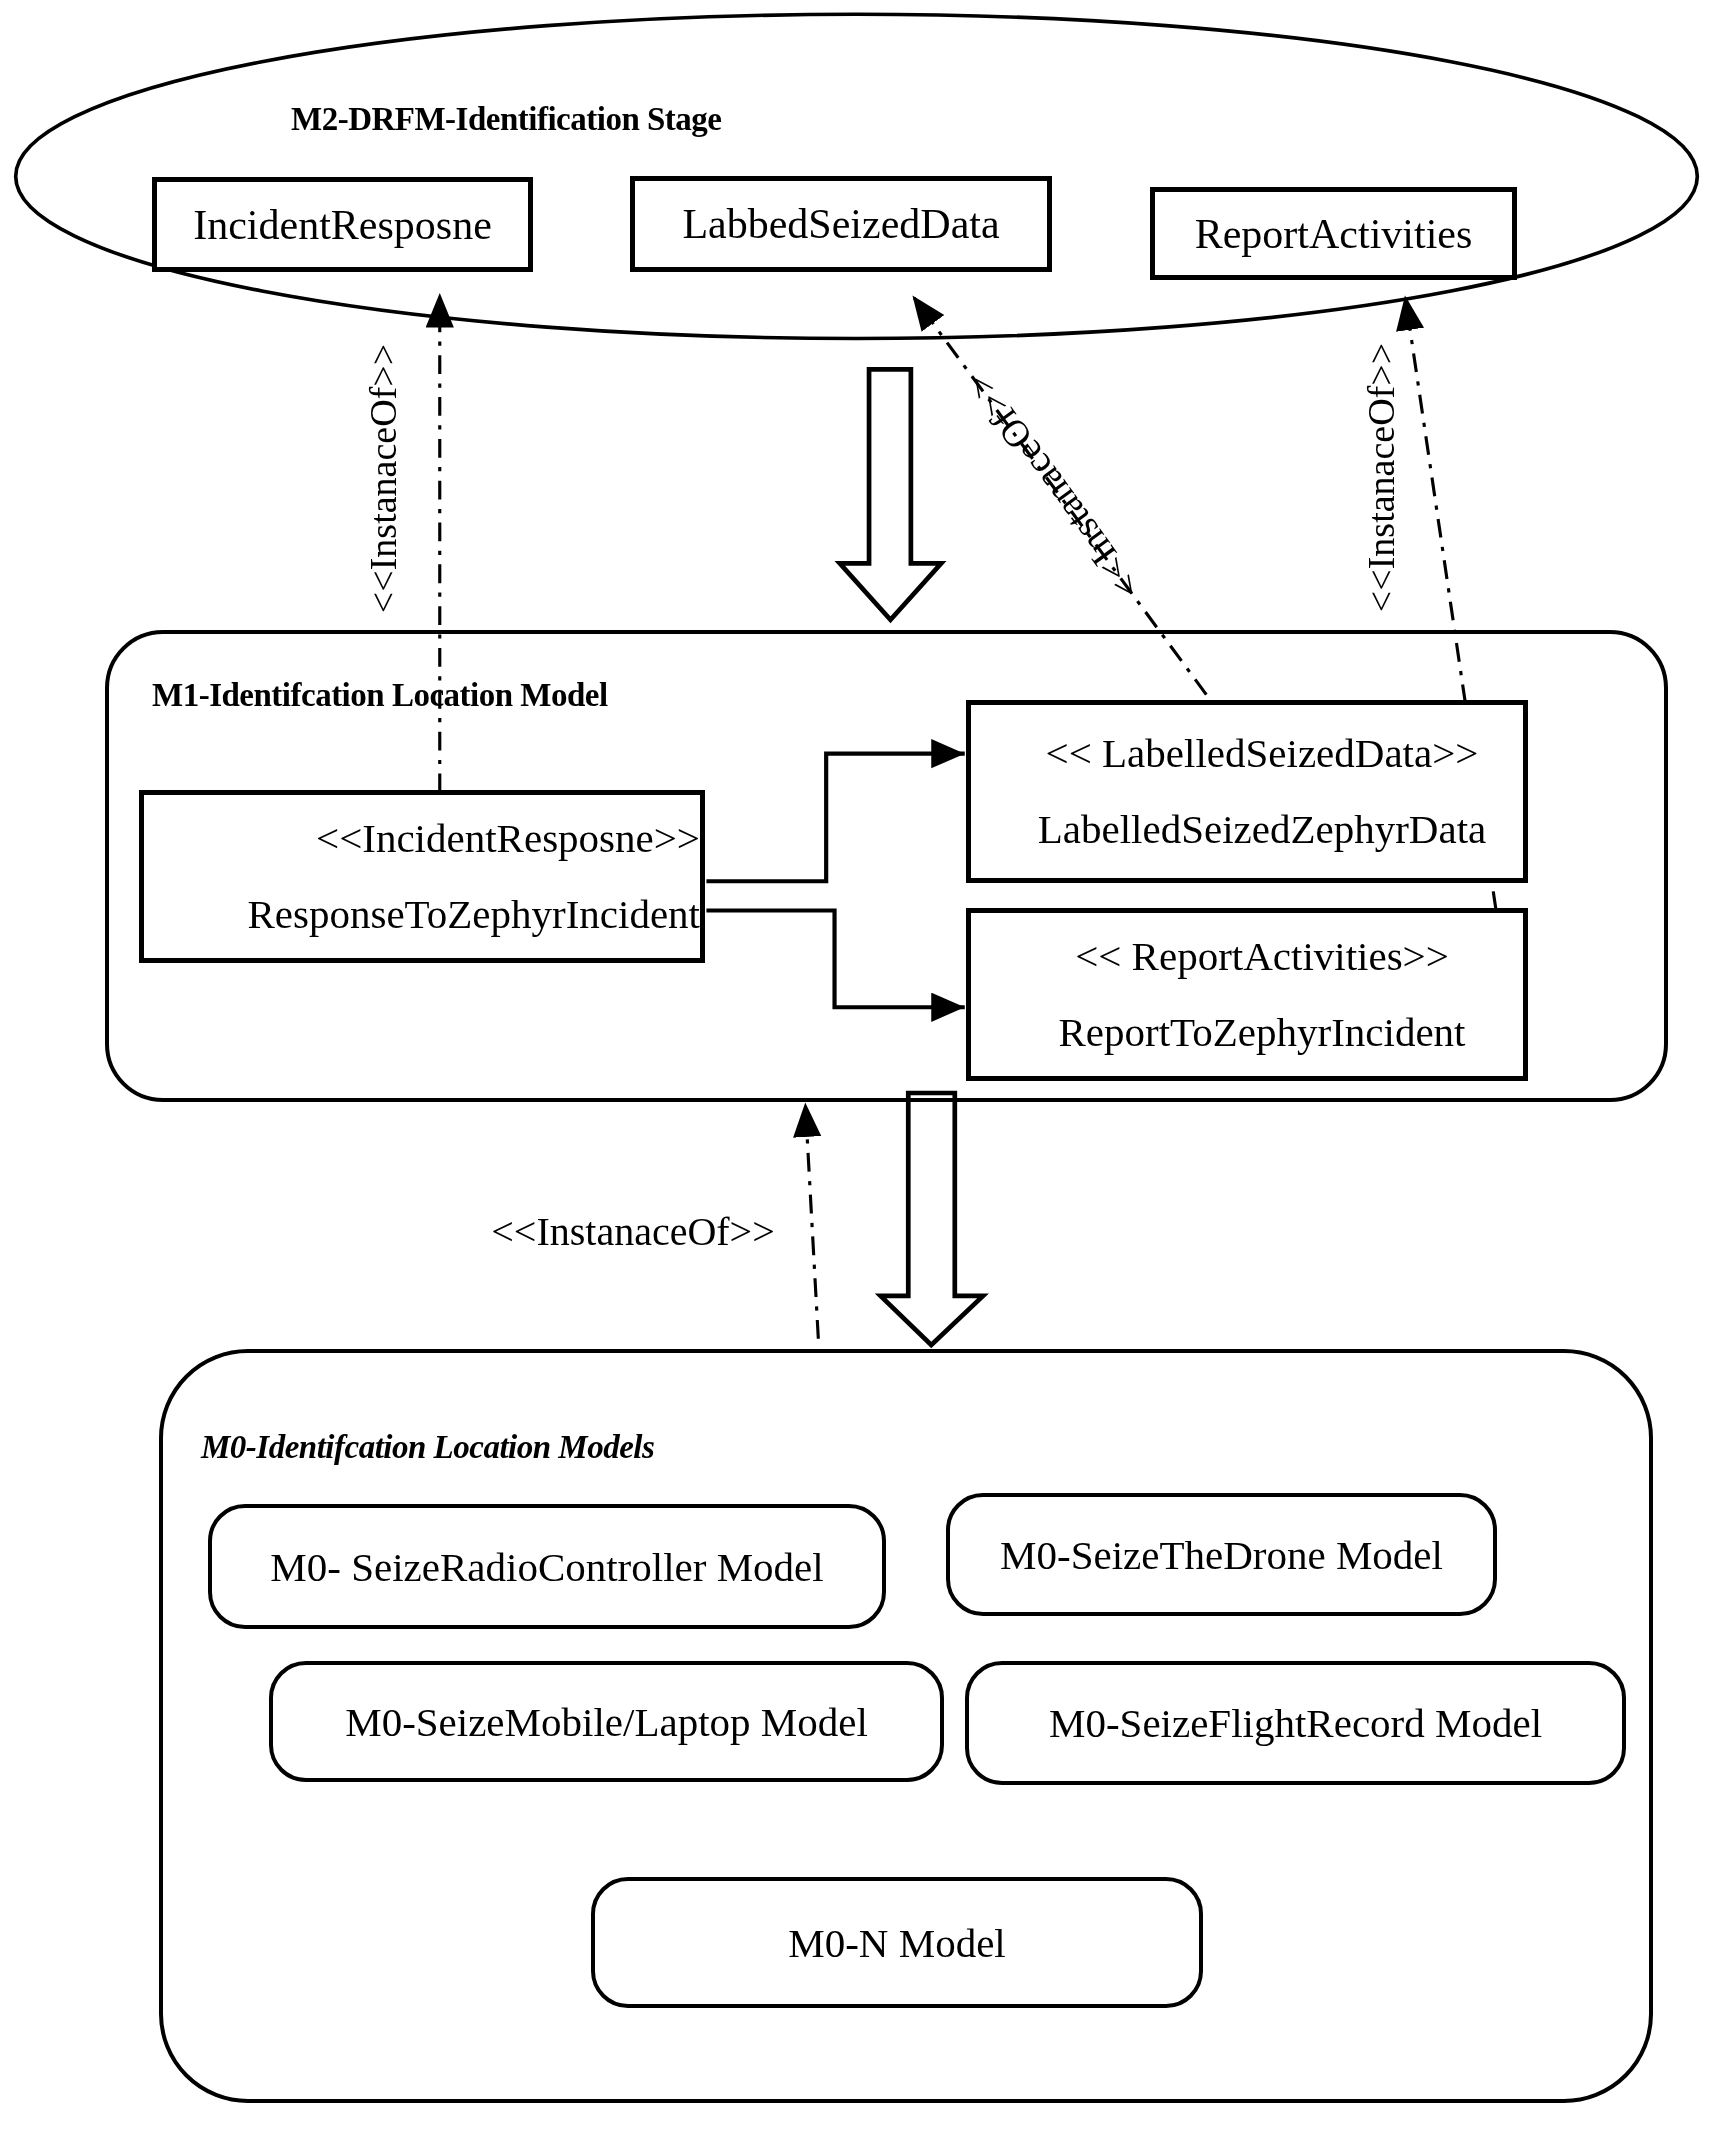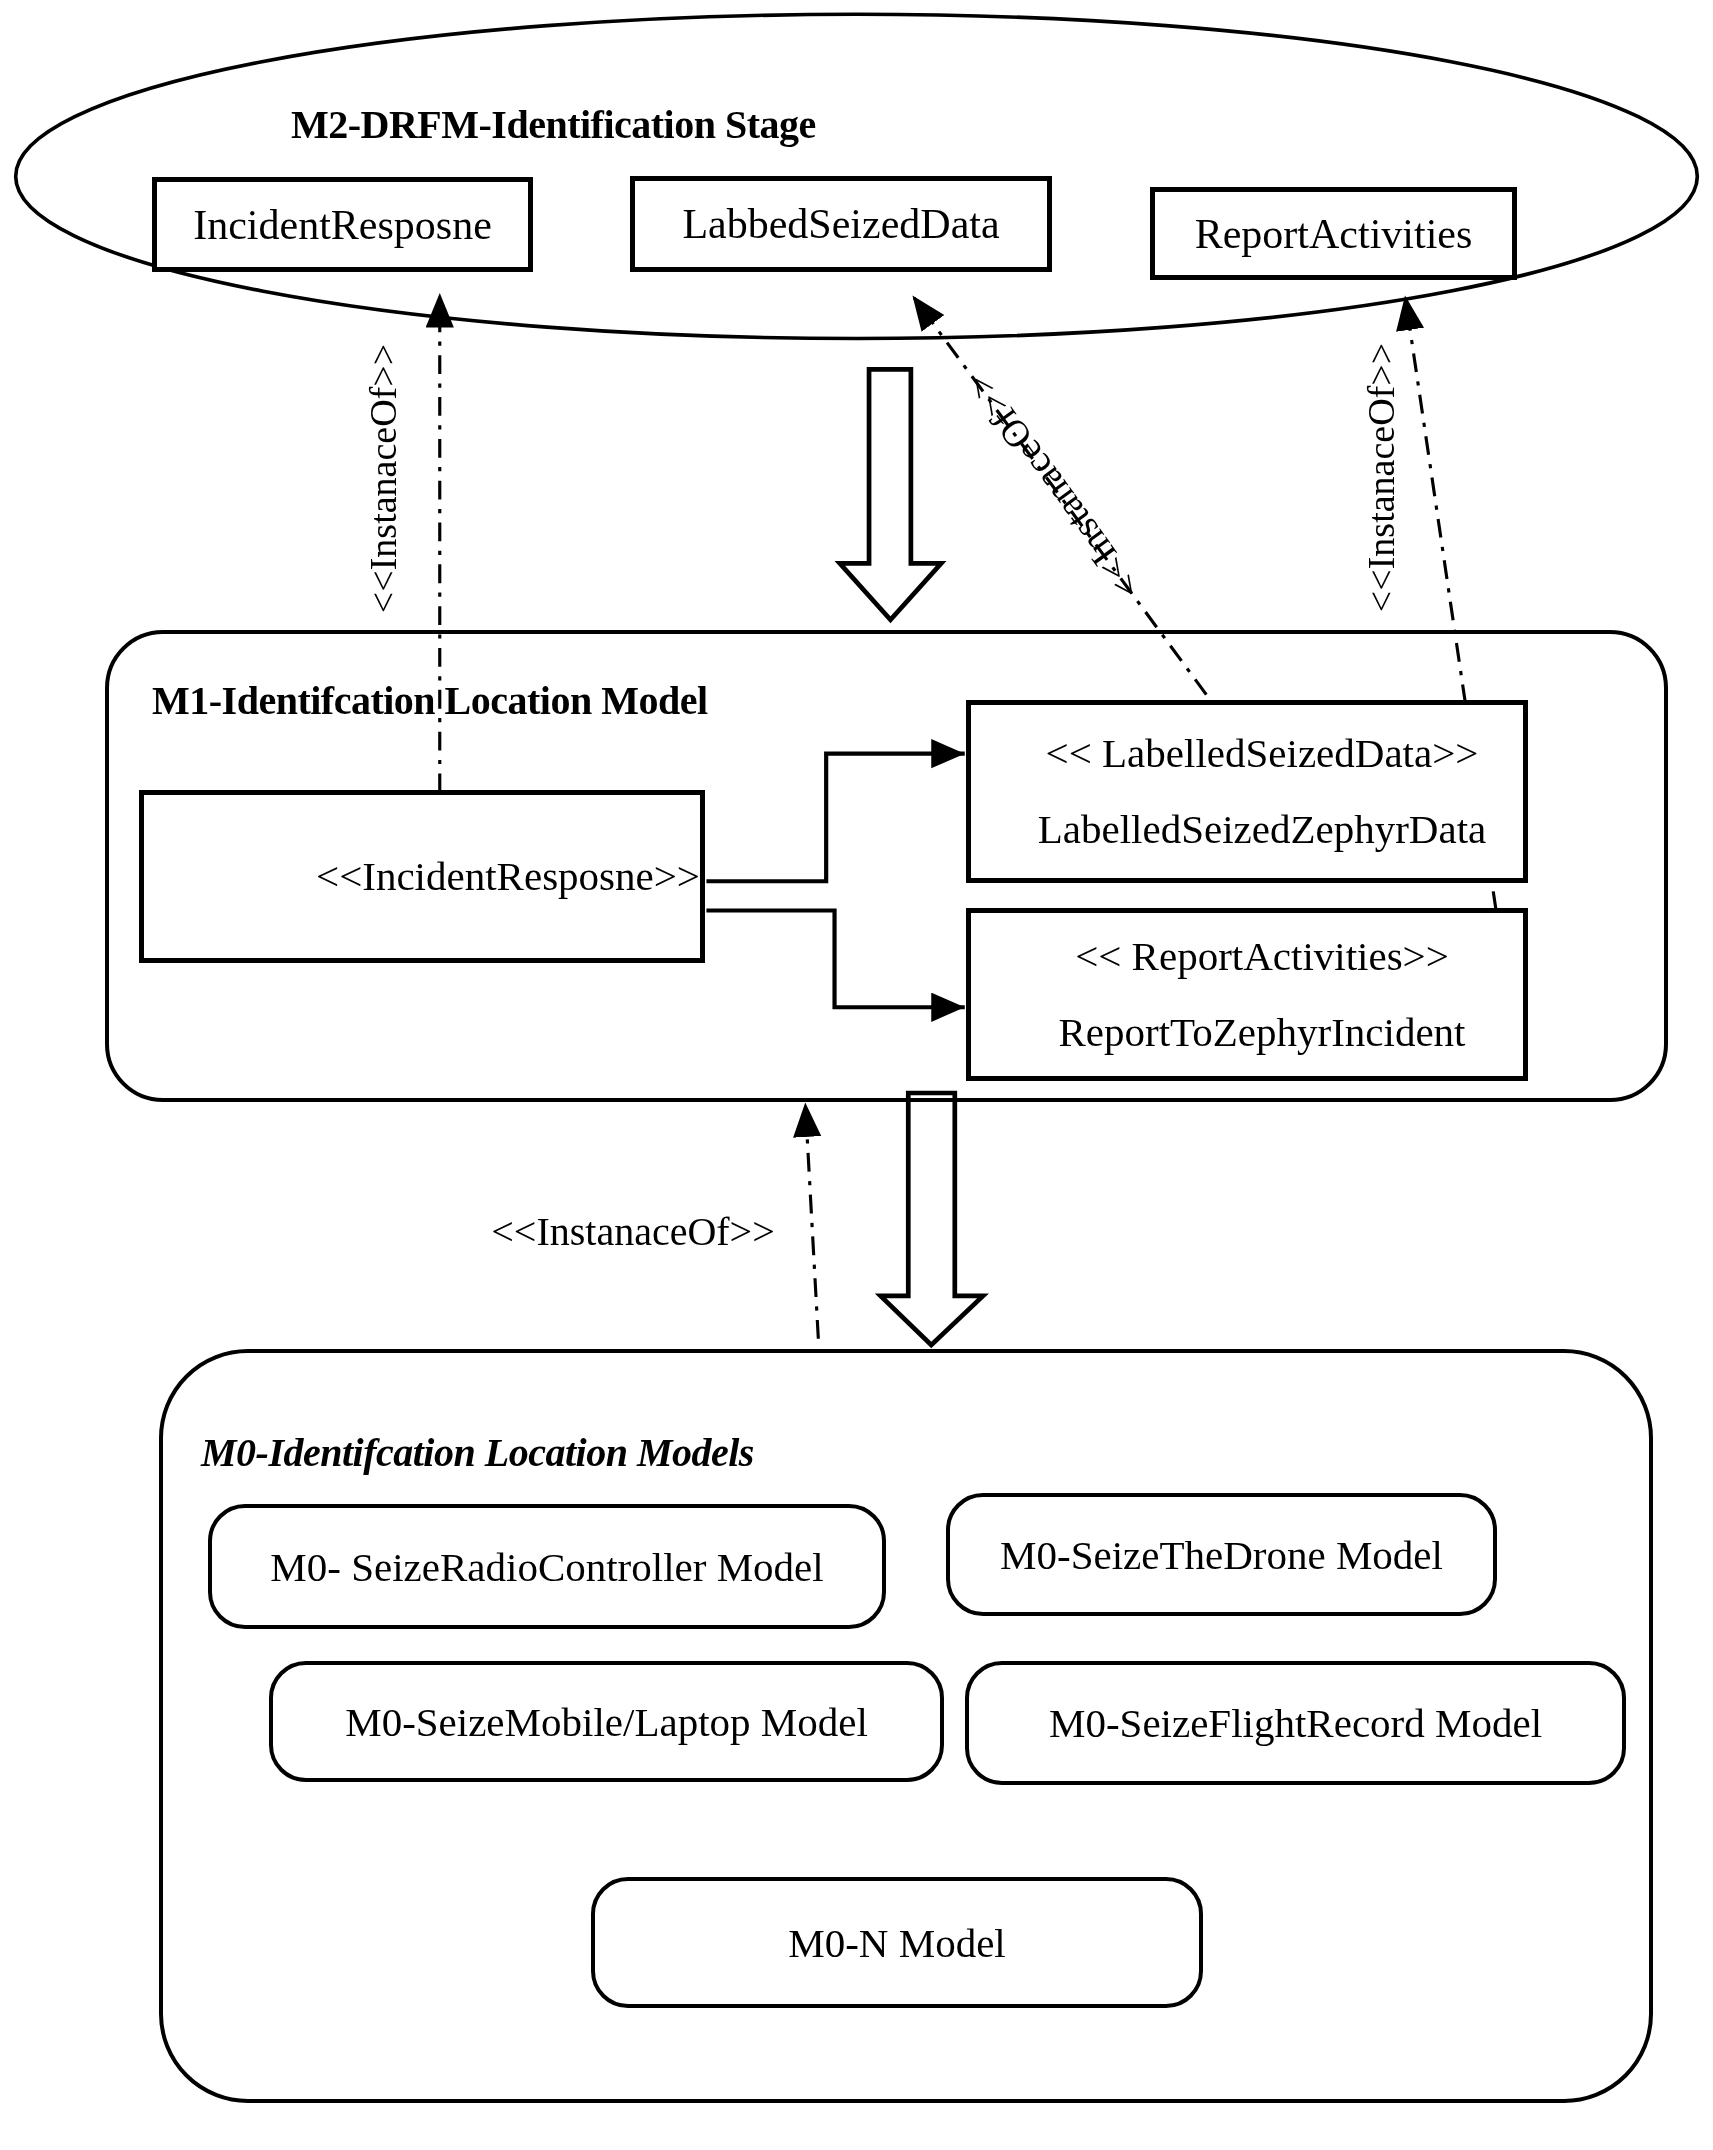--- a/index.html
+++ b/index.html
@@ -9,21 +9,21 @@
     height:2151px;
     background:#ffffff;
     font-family:"Liberation Serif","DejaVu Serif",serif;
     color:#000;
     overflow:hidden;
   }
   #wires{position:absolute;left:0;top:0;width:1713px;height:2151px;pointer-events:none;}
   .stage-title{
     position:absolute;
     font-weight:bold;
-    font-size:40px;
+    font-size:33px;
     white-space:nowrap;
     letter-spacing:-0.5px;
   }
   .node-box{
     position:absolute;
     box-sizing:border-box;
     background:#ffffff;
     border:5.2px solid #000;
     display:flex;
     align-items:center;
@@ -124,20 +124,21 @@
   <div class="edge-label rot-diag" style="left:876px;top:464px;width:356px;height:45px;">&lt;&lt;InstanaceOf&gt;&gt;</div>
 
   <div class="edge-label rot-ccw" style="left:1224px;top:455px;width:314px;height:45px;">&lt;&lt;InstanaceOf&gt;&gt;</div>
 
   <div class="container-box" style="left:105px;top:630px;width:1563px;height:472px;border-radius:58px;"></div>
 
   <div class="stage-title" style="left:152px;top:677px;">M1-Identifcation Location Model</div>
 
   <div class="m1-box" style="left:139px;top:790px;width:566px;height:173px;align-items:flex-end;">
     <span>&lt;&lt;IncidentResposne&gt;&gt;</span>
+    <span>ResponseToZephyrIncident</span>
   </div>
 
   <div class="m1-box" style="left:966px;top:700px;width:562px;height:183px;">
     <span>&lt;&lt; LabelledSeizedData&gt;&gt;</span>
     <span>LabelledSeizedZephyrData</span>
   </div>
 
   <div class="m1-box" style="left:966px;top:908px;width:562px;height:173px;">
     <span>&lt;&lt; ReportActivities&gt;&gt;</span>
     <span>ReportToZephyrIncident</span>

